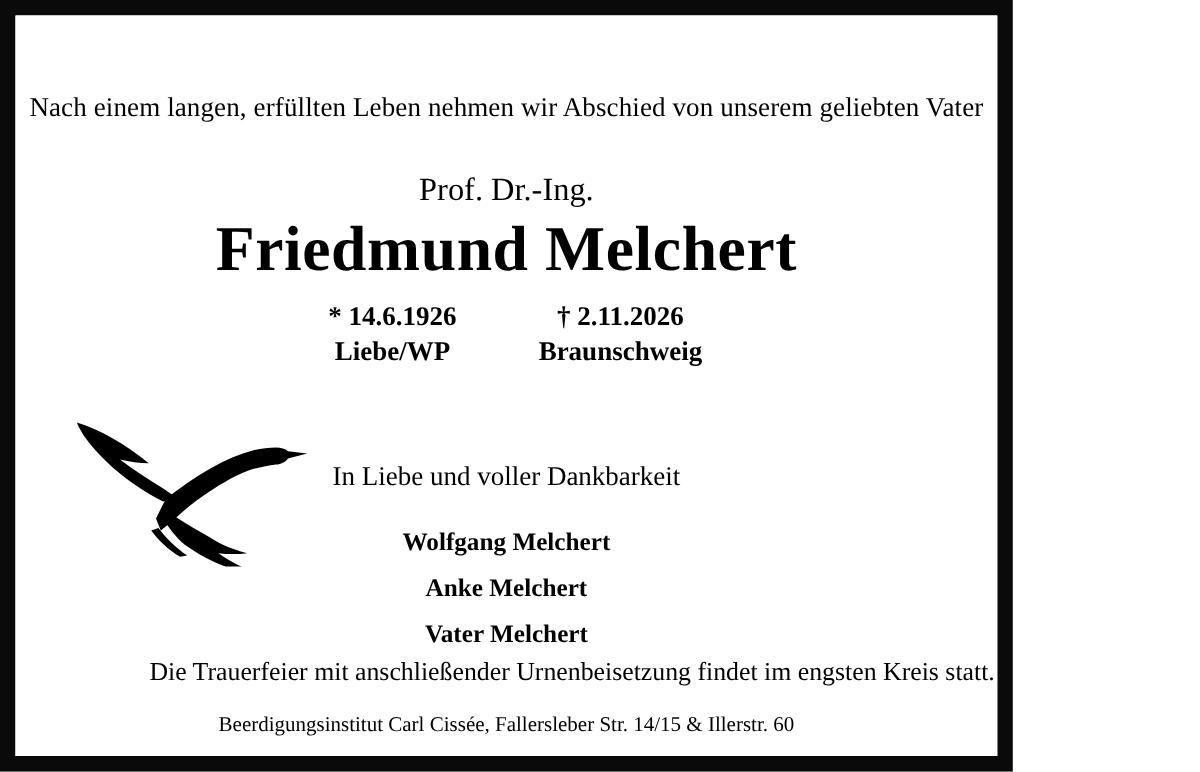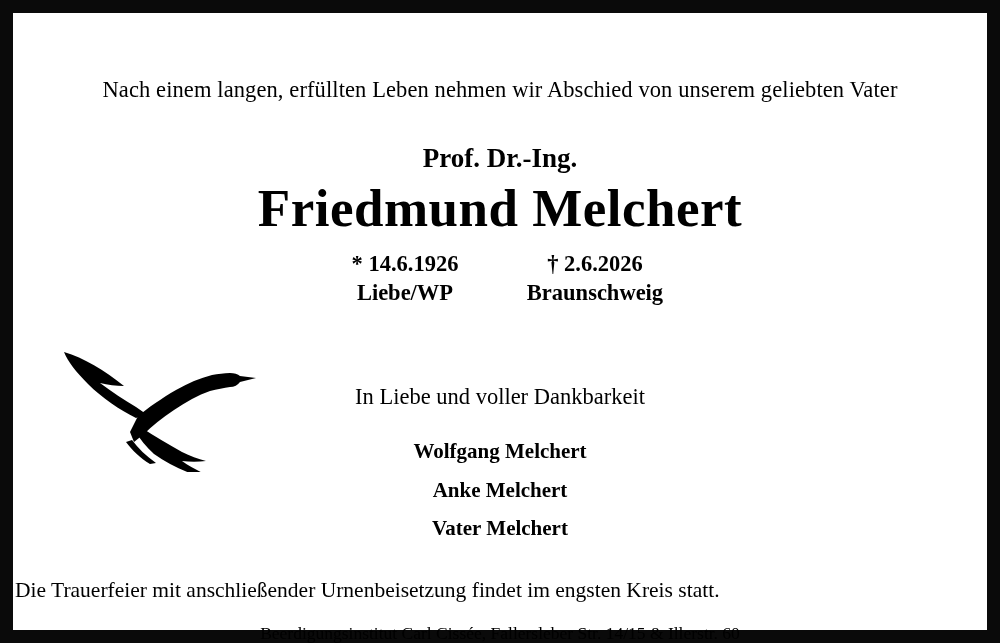--- a/index.html
+++ b/index.html
@@ -10,21 +10,21 @@
   body {
     width: 1000px;
     height: 643px;
     font-family: "Liberation Serif", serif;
     color: #000000;
     overflow: hidden;
   }
   .obituary {
     position: relative;
     box-sizing: border-box;
-    width: 1000px;
+    width: 844px;
     height: 643px;
     background: #ffffff;
     border-top: 13px solid #0a0a0a;
     border-bottom: 13px solid #0a0a0a;
     border-left: 13px solid #0a0a0a;
     border-right: 13px solid #0a0a0a;
   }
   .inner {
     position: relative;
     box-sizing: border-box;
@@ -36,21 +36,21 @@
   }
   .intro {
     text-align: center;
     font-size: 22.5px;
     letter-spacing: 0.1px;
     margin-top: 62px;
   }
   .title-line {
     text-align: center;
     font-size: 27px;
-    font-weight: bold;
+    font-weight: normal;
     margin-top: 40px;
   }
   .name-line {
     text-align: center;
     font-size: 53px;
     font-weight: bold;
     letter-spacing: 0.5px;
     margin-top: 6px;
     line-height: 1.06;
   }
@@ -78,23 +78,22 @@
   .survivors {
     margin-top: 22px;
     text-align: center;
   }
   .survivor {
     font-size: 21px;
     font-weight: bold;
     line-height: 1.85;
   }
   .ceremony {
-    text-align: left;
+    text-align: right;
     font-size: 21.5px;
-    margin-top: 30px;
   }
   .funeral-home {
     text-align: center;
     font-size: 17.5px;
     margin-top: 20px;
   }
   .stork {
     position: absolute;
     left: 35px;
     top: 327px;
@@ -113,21 +112,21 @@
     <div class="title-line">Prof. Dr.-Ing.</div>
 
     <div class="name-line">Friedmund Melchert</div>
 
     <div class="dates">
       <div class="date-col">
         <span>* 14.6.1926</span>
         <span class="place">Liebe/WP</span>
       </div>
       <div class="date-col">
-        <span>† 2.6.2026</span>
+        <span>† 2.11.2026</span>
         <span class="place">Braunschweig</span>
       </div>
     </div>
 
     <div class="stork">
       <svg viewBox="0 0 210 130" width="210" height="130" xmlns="http://www.w3.org/2000/svg">
 
         <path d="M14 10 C34 16 54 28 74 44 C66 44 58 43 50 41 C62 50 74 58 86 65 L96 72 L86 76 C70 68 52 56 38 42 C26 30 18 20 14 10 Z" fill="#000000"></path>
 
         <path d="M88 74 C98 66 112 56 126 48 C138 41 150 36 162 33 C168 32 174 31 180 31 C184 31 188 32 190 34 L206 36 L190 40 C188 43 184 45 180 45 C174 46 167 47 160 49 C148 53 136 60 124 68 C112 76 102 84 94 92 L84 100 L80 90 Z" fill="#000000"></path>

